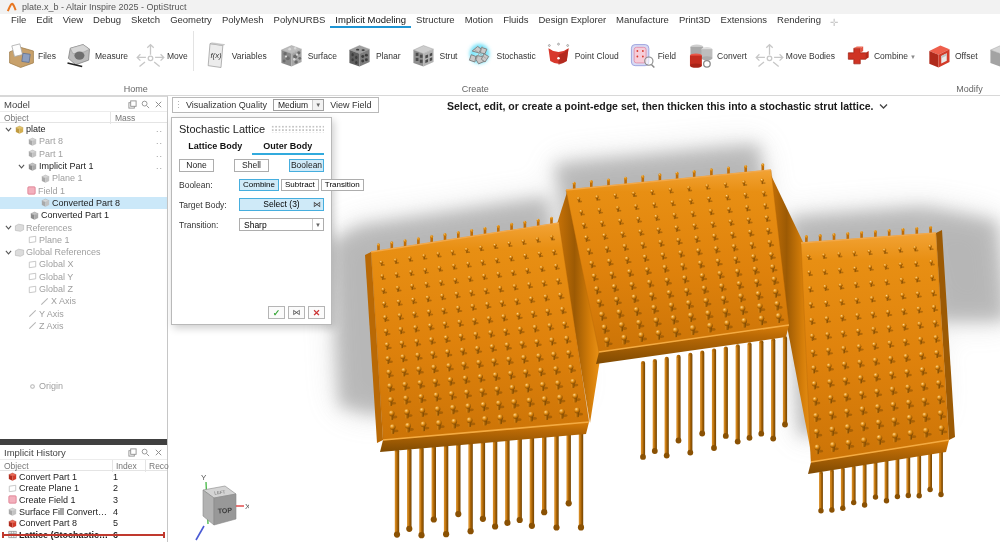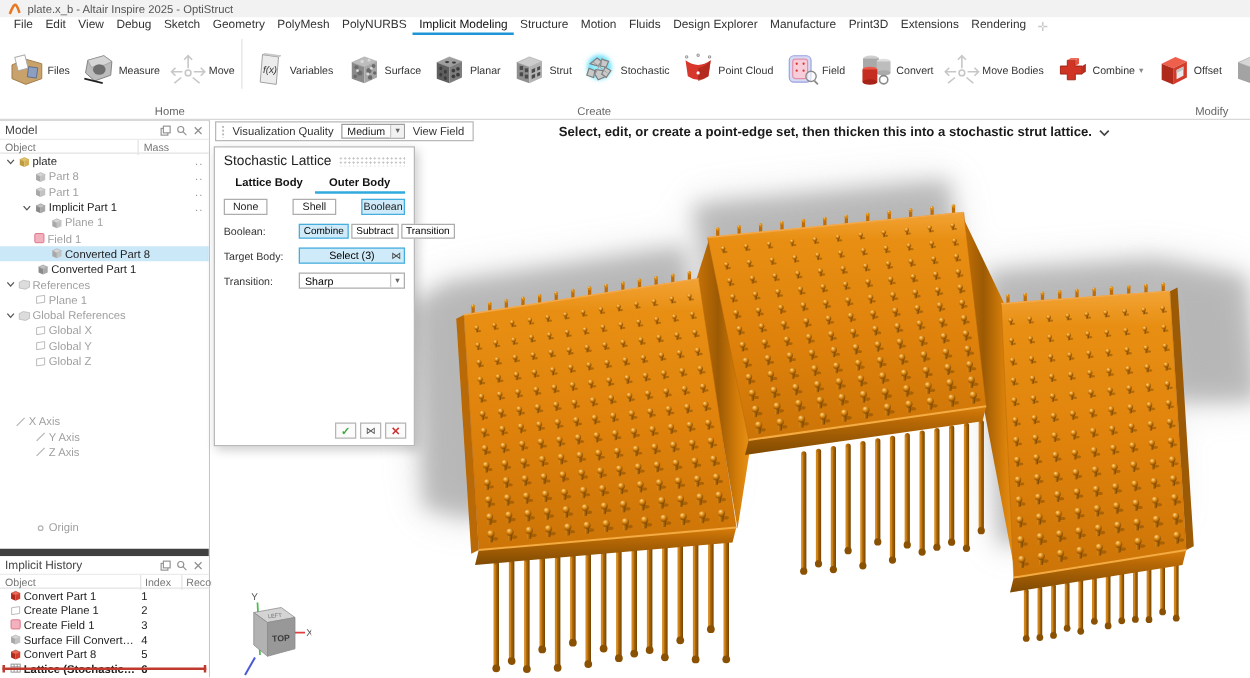--- a/index.html
+++ b/index.html
@@ -63,21 +63,21 @@
   #plate{position:absolute;inset:0;width:100%;height:100%;}
   #vtoolbar{position:absolute;left:3px;top:1px;height:16px;background:#fff;border:1px solid #b9b9b9;display:flex;align-items:center;padding:0 7px 0 4px;gap:6px;font-size:9px;color:#333;}
   #vtoolbar .handle{width:3px;height:10px;background-image:radial-gradient(#b5b5b5 0.7px,transparent 0.8px);background-size:3px 3px;}
   .selbox{height:12px;border:1px solid #9f9f9f;display:flex;align-items:center;font-size:8.5px;color:#222;}
   .selbox .sval{padding:0 4px;}
   .selbox .schev{width:11px;align-self:stretch;border-left:1px solid #c9c9c9;display:flex;align-items:center;justify-content:center;color:#666;font-size:6px;background:#f2f2f2;}
   #hint{position:absolute;left:278px;top:4px;font-size:10.5px;font-weight:bold;color:#1b1b1b;white-space:nowrap;display:flex;align-items:center;gap:5px;}
   #hint svg{width:9px;height:7px;}
 
   
-  #dialog{position:absolute;left:2px;top:21px;width:161px;height:240px;background:#fff;border:1px solid #b9b9b9;box-shadow:2px 3px 8px rgba(0,0,0,.20);padding:5px 7px;}
+  #dialog{position:absolute;left:2px;top:21px;width:161px;height:208px;background:#fff;border:1px solid #b9b9b9;box-shadow:2px 3px 8px rgba(0,0,0,.20);padding:5px 7px;}
   .dtitle{display:flex;align-items:center;gap:6px;}
   .dtitle .txt{font-size:11px;color:#222;white-space:nowrap;}
   .dtitle .dots{flex:1;height:8px;background-image:radial-gradient(#c4c4c4 0.7px,transparent 0.8px);background-size:3.4px 3.4px;}
   .dtabs{display:flex;margin-top:6px;}
   .dtab{flex:1;text-align:center;font-size:9px;font-weight:bold;color:#111;padding-bottom:2px;border-bottom:2px solid transparent;cursor:default;}
   .dtab.active{border-bottom-color:#31aadd;}
   .dmodes{display:flex;gap:20px;margin-top:4px;}
   .dmode{flex:1;height:13px;line-height:11px;text-align:center;font-size:8.5px;border:1px solid #adadad;background:#fff;color:#222;cursor:default;}
   .dmode.active{background:#cfeaf8;border-color:#46aede;}
   .drow{display:flex;align-items:center;margin-top:7px;}
@@ -604,21 +604,21 @@
           </div>
           <div class="trow gray" style="padding-left: 16px;">
             <span class="chev"></span>
             <span class="ticon">
               <svg viewBox="0 0 12 12">
                 <polygon points="2.5,3.5 9.5,2.5 9.5,8.5 2.5,9.5" fill="#fff" stroke="#b5b5b5" stroke-width=".8"></polygon>
               </svg>
             </span>
             <span>Global Z</span>
           </div>
-          <div class="trow gray" style="padding-left: 0; margin-top: 36px;">
+          <div class="trow gray" style="padding-left: 28px;">
             <span class="chev"></span>
             <span class="ticon">
               <svg viewBox="0 0 12 12">
                 <line x1="2.5" y1="9.5" x2="9.5" y2="2.5" stroke="#b5b5b5" stroke-width="1.1"></line>
               </svg>
             </span>
             <span>X Axis</span>
           </div>
           <div class="trow gray" style="padding-left: 16px;">
             <span class="chev"></span>

